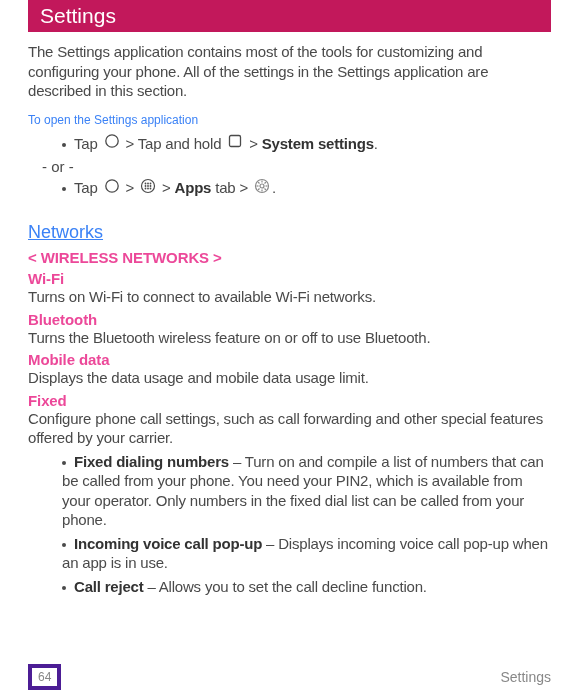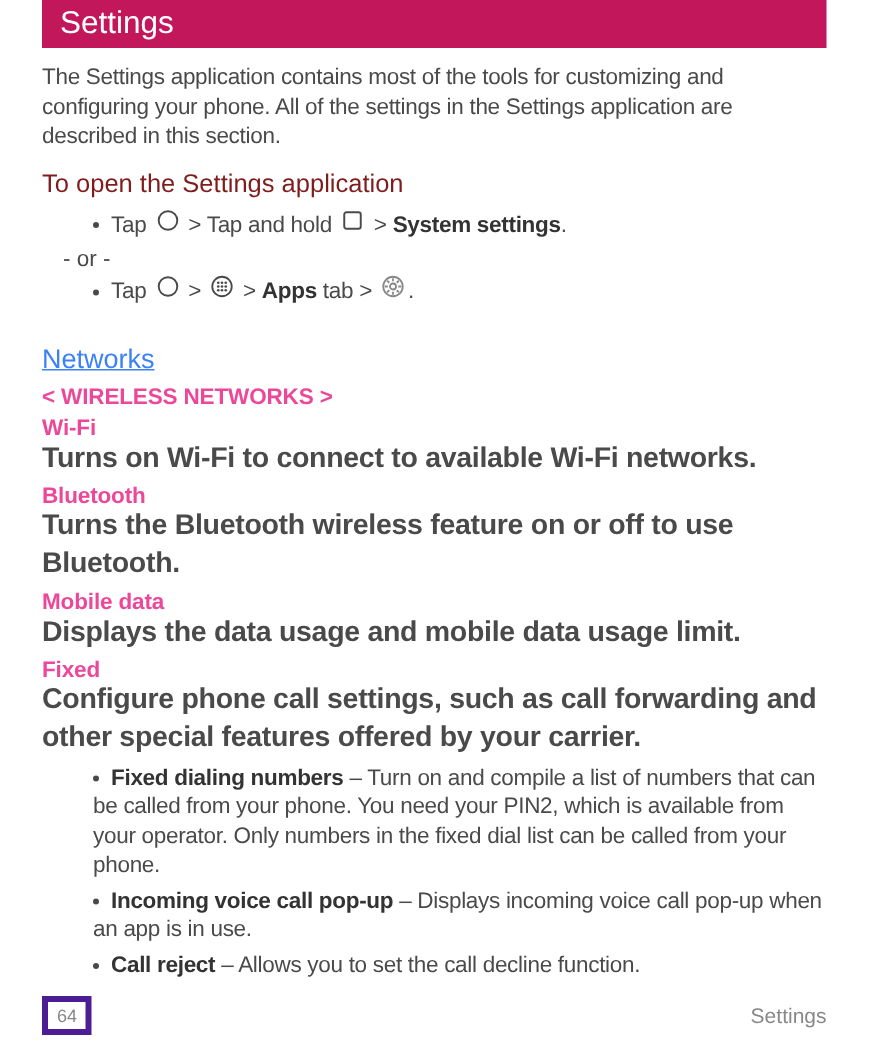--- a/index.html
+++ b/index.html
@@ -22,22 +22,22 @@
   }
   .intro {
     font-size: 15px;
     line-height: 1.3;
     font-weight: 300;
     margin-bottom: 12px;
     font-stretch: condensed;
     letter-spacing: -0.2px;
   }
   .section-head {
-    color: #7f1d1d;
-    font-size: 17px;
+    color: #3b82f6;
+    font-size: 12px;
     font-weight: 400;
     margin-bottom: 6px;
   }
   .bullet-row {
     padding-left: 34px;
     font-size: 15px;
     line-height: 1.5;
     font-weight: 300;
     margin-bottom: 2px;
     letter-spacing: -0.2px;
@@ -71,22 +71,22 @@
     text-decoration: underline;
   }
   .sub-head {
     font-weight: 600;
     font-size: 15px;
     color: #ec4899;
     margin-top: 4px;
     letter-spacing: -0.1px;
   }
   .body-line {
-    font-size: 19px;
-    font-weight: 700;
+    font-size: 15px;
+    font-weight: 400;
     line-height: 1.3;
     letter-spacing: -0.2px;
   }
   .item-row {
     padding-left: 34px;
     font-size: 15px;
     font-weight: 300;
     line-height: 1.3;
     margin-top: 4px;
     letter-spacing: -0.2px;

